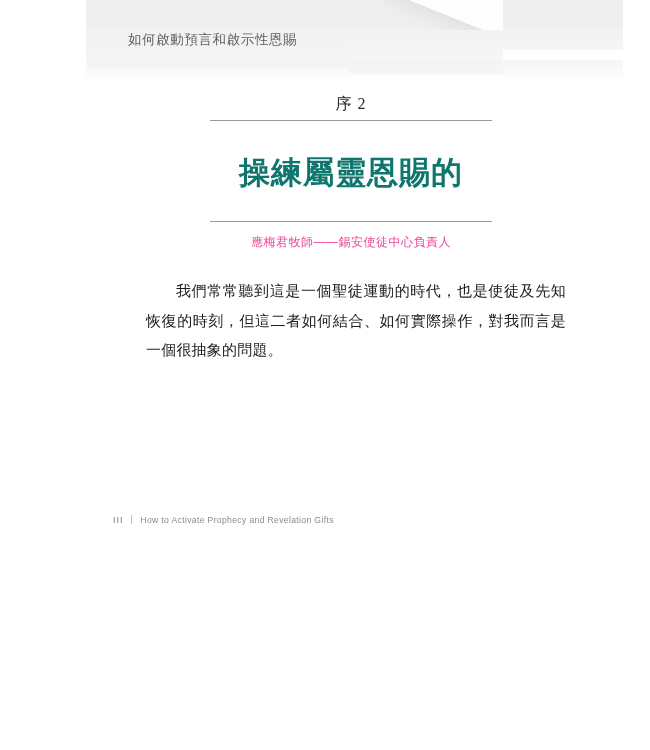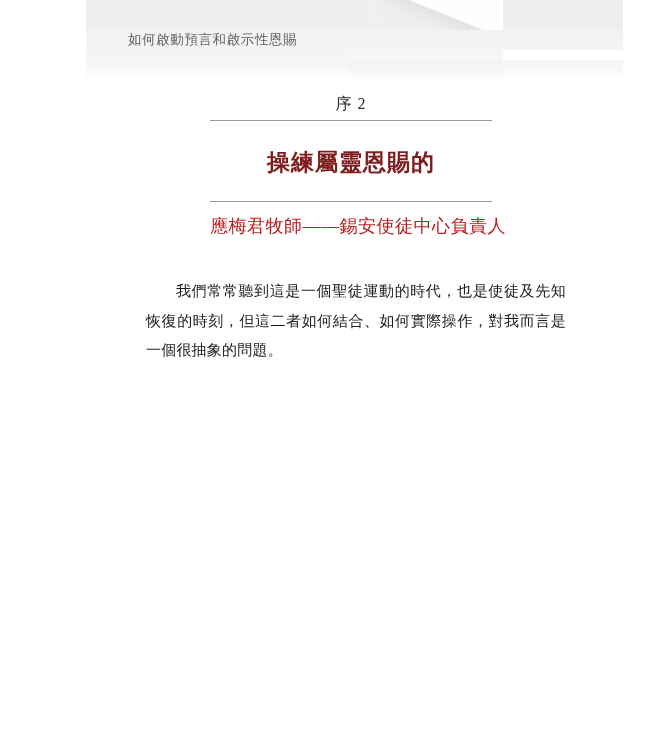--- a/index.html
+++ b/index.html
@@ -94,33 +94,33 @@
     line-height: 1.2;
   }
   .title-rule {
     height: 1px;
     background: #9a9a9a;
     margin: 0;
   }
   #title-rule-top { margin-top: 7px; }
   #title-rule-bottom { margin-top: 10px; }
   #chapter-title {
-    font-family: Liberation Serif, serif;
+    font-family: Liberation Sans, sans-serif;
     font-weight: bold;
-    font-size: 23px;
+    font-size: 31px;
     line-height: 1.24;
-    color: #7f1d1d;
+    color: #0f766e;
     letter-spacing: 1px;
     padding: 12px 0 8px 0;
   }
   #chapter-title .tline { display: block; white-space: nowrap; }
   #byline {
-    font-family: Liberation Serif, serif;
-    font-size: 18px;
-    color: #b91c1c;
+    font-family: Liberation Sans, sans-serif;
+    font-size: 12px;
+    color: #ec4899;
     letter-spacing: 0.5px;
     padding-top: 12px;
     white-space: nowrap;
   }
 
   
   #body-copy {
     position: absolute;
     left: 118px;
     top: 277px;
@@ -194,14 +194,19 @@
 
     <div class="title-rule" id="title-rule-bottom"></div>
 
     <div id="byline">應梅君牧師——錫安使徒中心負責人</div>
   </div>
 
   <div id="body-copy">
     <p>我們常常聽到這是一個聖徒運動的時代，也是使徒及先知恢復的時刻，但這二者如何結合、如何實際操作，對我而言是一個很抽象的問題。</p>
   </div>
 
+  <div id="footer">
+    <span id="footer-page-number">III</span>
+    <span id="footer-divider"></span>
+    <span id="footer-book-title">How to Activate Prophecy and Revelation Gifts</span>
+  </div>
 
 </div>
 
 </body></html>

